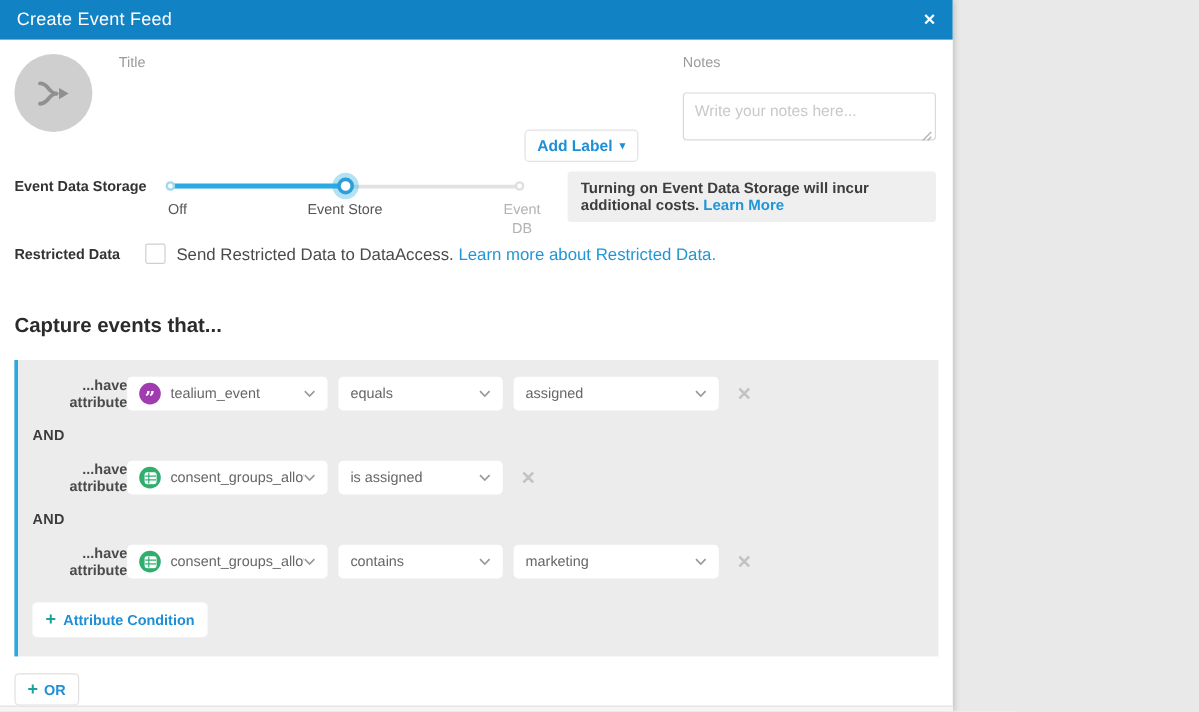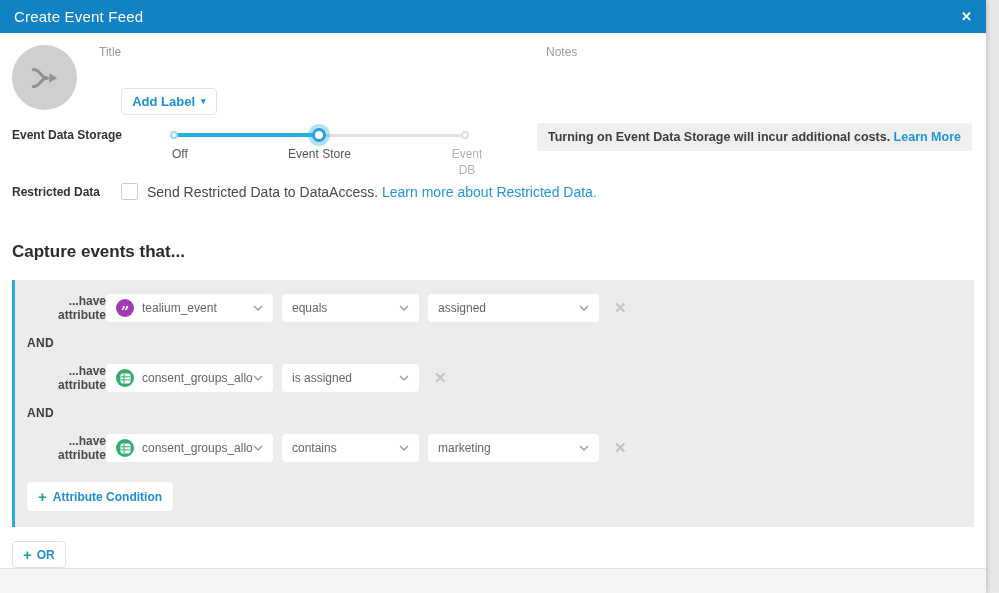--- a/index.html
+++ b/index.html
@@ -1,43 +1,43 @@
 <!DOCTYPE html>
 <html><head>
 <meta charset="utf-8">
 <style>
   * { margin:0; padding:0; box-sizing:border-box; }
   html,body { background:#e9e9e9; }
   body { font-family:"Liberation Sans", sans-serif; }
   .modal {
-    width:986px; height:593px; background:#fff; position:relative;
+    width:794px; height:593px; background:#fff; position:relative;
     display:flex; flex-direction:column; overflow:hidden;
     box-shadow:0 0 6px rgba(0,0,0,.25);
   }
   
   .hdr { height:33px; background:#1182C4; display:flex; align-items:center;
          justify-content:space-between; padding:0 14px; flex:0 0 auto; }
   .hdr-title { color:#fff; font-size:15px; letter-spacing:.2px; }
   .hdr-close { color:#fff; font-size:13px; font-weight:bold; cursor:pointer; line-height:1; }
 
   
   .topform { display:flex; padding:12px 14px 0 12px; flex:0 0 auto; }
   .avatar { width:65px; height:65px; border-radius:50%; background:#cfcfcf;
             display:flex; align-items:center; justify-content:center; flex:0 0 auto; }
-  .title-col { width:433px; margin-left:22px; display:flex; flex-direction:row; }
+  .title-col { width:433px; margin-left:22px; display:flex; flex-direction:column; }
   .field-label { font-size:12px; color:#9b9b9b; margin-bottom:6px; }
   .title-input { border:none; border-bottom:1px solid #c9c9c9; font-size:17px; color:#4a4a4a;
                  padding:4px 0 9px 0; width:100%; outline:none; background:transparent;
                  font-family:"Liberation Sans", sans-serif; }
   .title-actions { display:flex; justify-content:flex-end; margin-top:8px; }
   .add-label-btn { background:#fff; border:1px solid #e2e2e2; border-radius:4px;
                    color:#1E8FD5; font-size:13px; font-weight:bold; padding:5px 10px;
                    display:inline-flex; align-items:center; gap:6px; cursor:pointer;margin-top:35px; }
   .add-label-btn .caret { font-size:9px; line-height:1; }
-  .notes-col { flex:1; margin-left:14px; display:flex; flex-direction:column;gap:12px; }
+  .notes-col { flex:1; margin-left:37px; display:flex; flex-direction:column;gap:12px; }
   .notes-wrap { position:relative; }
   .notes-ta { width:100%; height:40px; border:1px solid #d9d9d9; border-radius:3px;
               font-size:13px; color:#555; padding:7px 9px; resize:none; outline:none;
               font-family:"Liberation Sans", sans-serif; }
   .notes-ta::placeholder { color:#c9c9c9; }
   .resize-handle { position:absolute; right:3px; bottom:4px; }
 
   
   .row-storage { display:flex; align-items:flex-start; padding:8px 14px 0 12px; flex:0 0 auto;justify-content:space-between; }
   .row-label { font-size:12px; font-weight:bold; color:#333; padding-top:5px; }
@@ -125,20 +125,26 @@
       <div class="title-actions">
         <button class="add-label-btn">
           <span>Add Label</span>
           <span class="caret">▾</span>
         </button>
       </div>
     </div>
 
     <div class="notes-col">
       <span class="field-label">Notes</span>
+      <div class="notes-wrap">
+        <textarea class="notes-ta" placeholder="Write your notes here..." style=""></textarea>
+        <svg class="resize-handle" width="9" height="9" viewBox="0 0 9 9">
+          <path d="M8 1 L1 8 M8 5 L5 8" stroke="#b5b5b5" stroke-width="1.2"></path>
+        </svg>
+      </div>
     </div>
   </div>
 
   <div class="row-storage">
     <span class="row-label">Event Data Storage</span>
     <div class="slider">
       <div class="track"></div>
       <div class="fill"></div>
       <div class="dot left"></div>
       <div class="dot right"></div>

